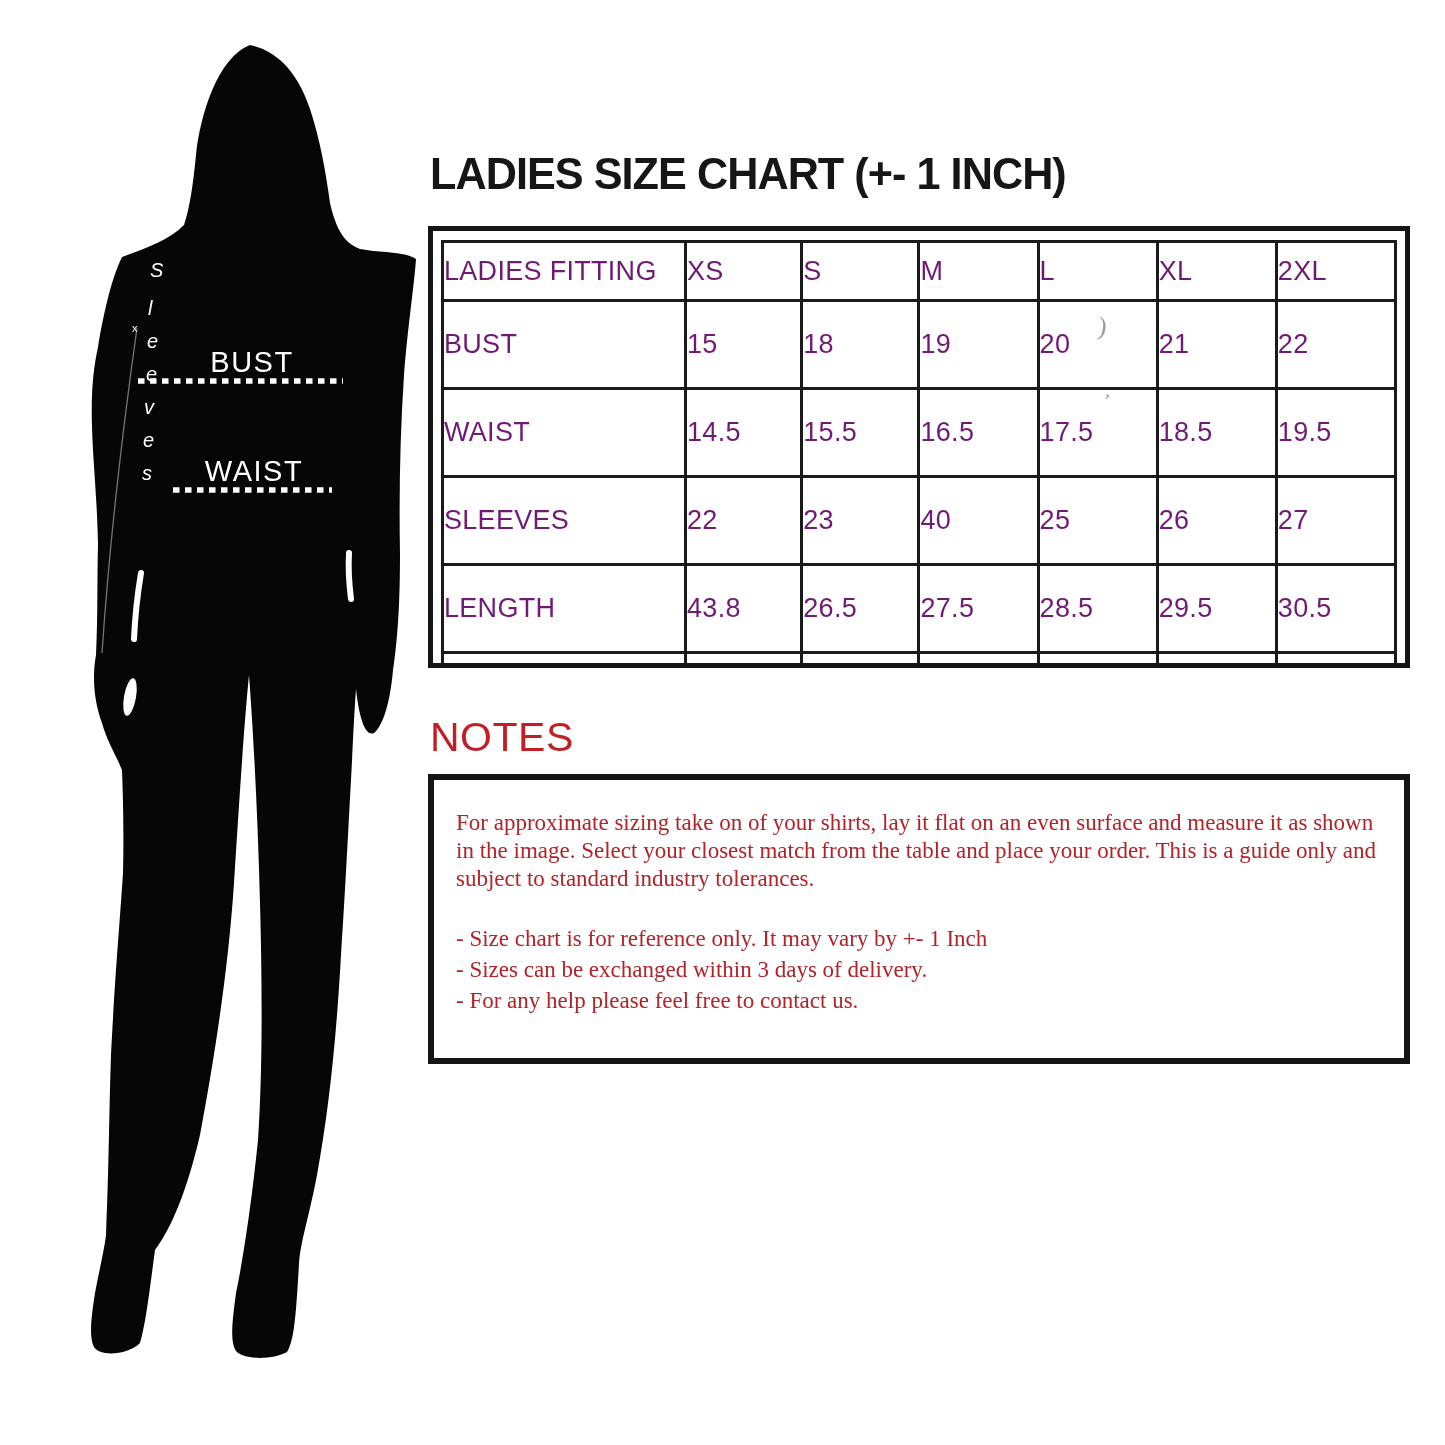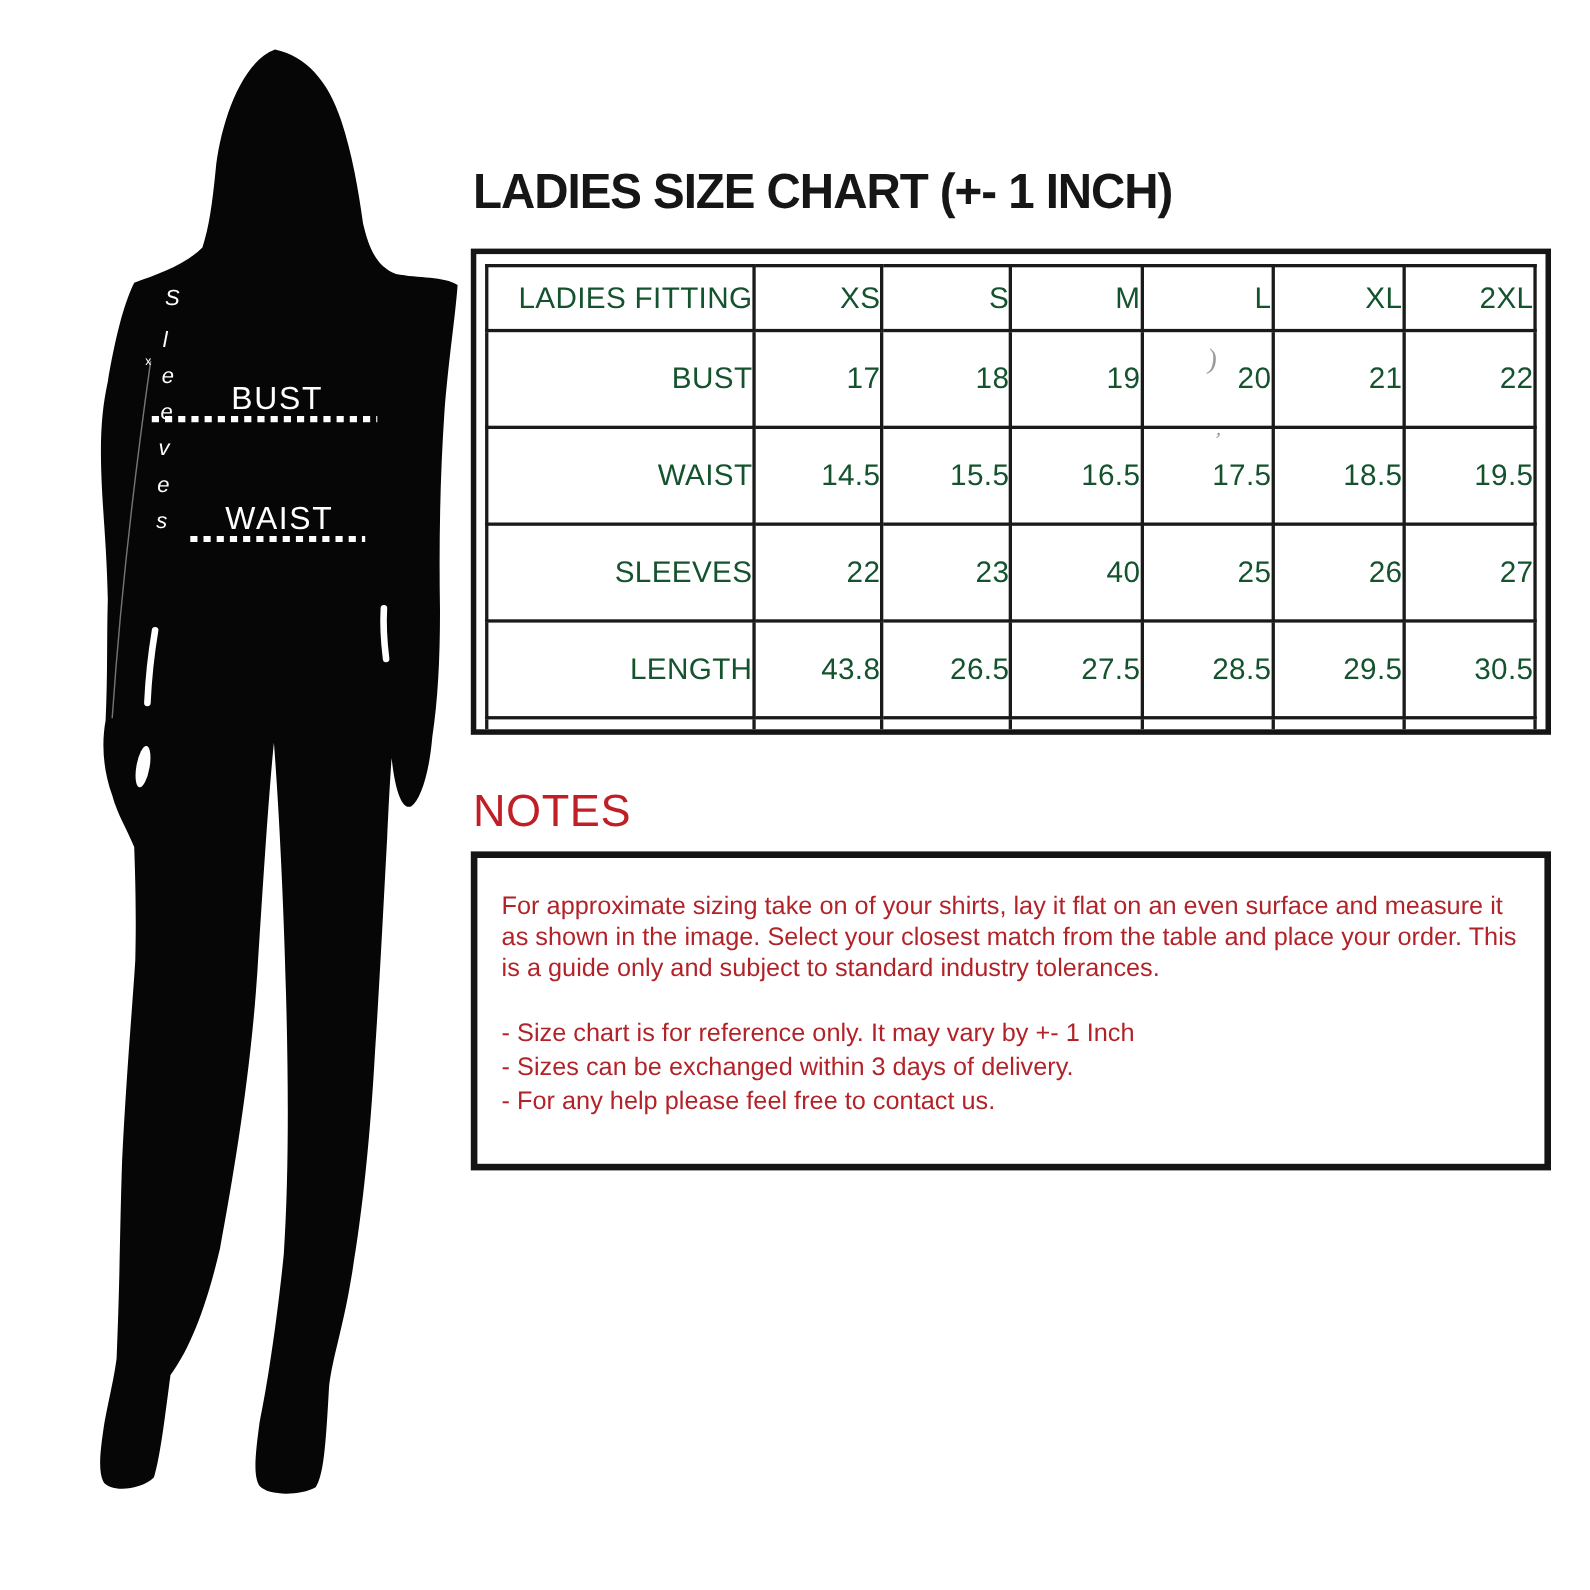--- a/index.html
+++ b/index.html
@@ -38,22 +38,22 @@
     border:5px solid #151515;
     padding:9px 8px 0 8px;
     background:#ffffff;
   }
   table.size-table {
     width:100%; height:100%;
     border-collapse:collapse; table-layout:fixed;
   }
   .size-table th, .size-table td {
     border:3px solid #1a1a1a;
-    text-align:right; vertical-align:middle;
-    font-weight:normal; color:#14532d;
+    text-align:left; vertical-align:middle;
+    font-weight:normal; color:#701a75;
     font-size:27px; letter-spacing:0.3px;
     padding:0;
   }
   .size-table thead th { height:56px; }
   .size-table td.spacer {
     height:9px; border-bottom:none; border-top:3px solid #1a1a1a;
   }
 
   
   .notes-heading {
@@ -61,21 +61,21 @@
     font-size:41px; color:#C11F26; letter-spacing:0.5px;
   }
   .notes-box {
     position:absolute; left:428px; top:774px;
     width:982px; height:290px;
     box-sizing:border-box;
     border:6px solid #151515;
     padding:29px 22px 0 22px;
     background:#ffffff;
     color:#B22329;
-    font-size:23px; line-height:28px;
+    font-size:23px; line-height:28px;font-family:Liberation Serif, serif;
   }
   .notes-box p { margin:0 0 30px 0; }
   .notes-bullet { line-height:31px; white-space:nowrap; }
 
   
   .artifact {
     position:absolute; color:#9b9b9b;
     font-family:"Liberation Serif", serif;
   }
   .artifact-1 { left:1098px; top:312px; font-size:26px; transform:rotate(8deg); }
@@ -172,21 +172,21 @@
         <th>S</th>
         <th>M</th>
         <th>L</th>
         <th>XL</th>
         <th>2XL</th>
       </tr>
     </thead>
     <tbody>
       <tr>
         <td>BUST</td>
-        <td>17</td>
+        <td>15</td>
         <td>18</td>
         <td>19</td>
         <td>20</td>
         <td>21</td>
         <td>22</td>
       </tr>
       <tr>
         <td>WAIST</td>
         <td>14.5</td>
         <td>15.5</td>

